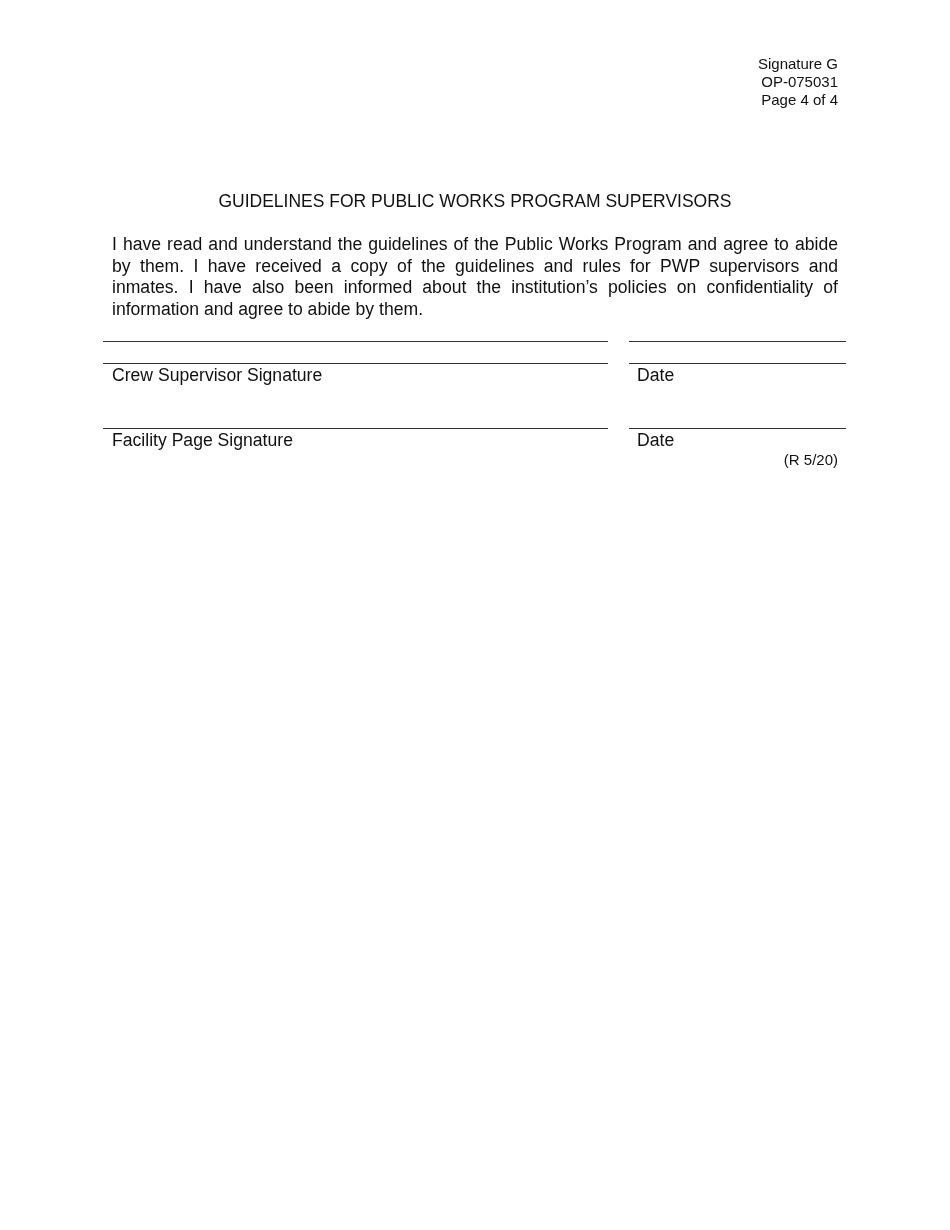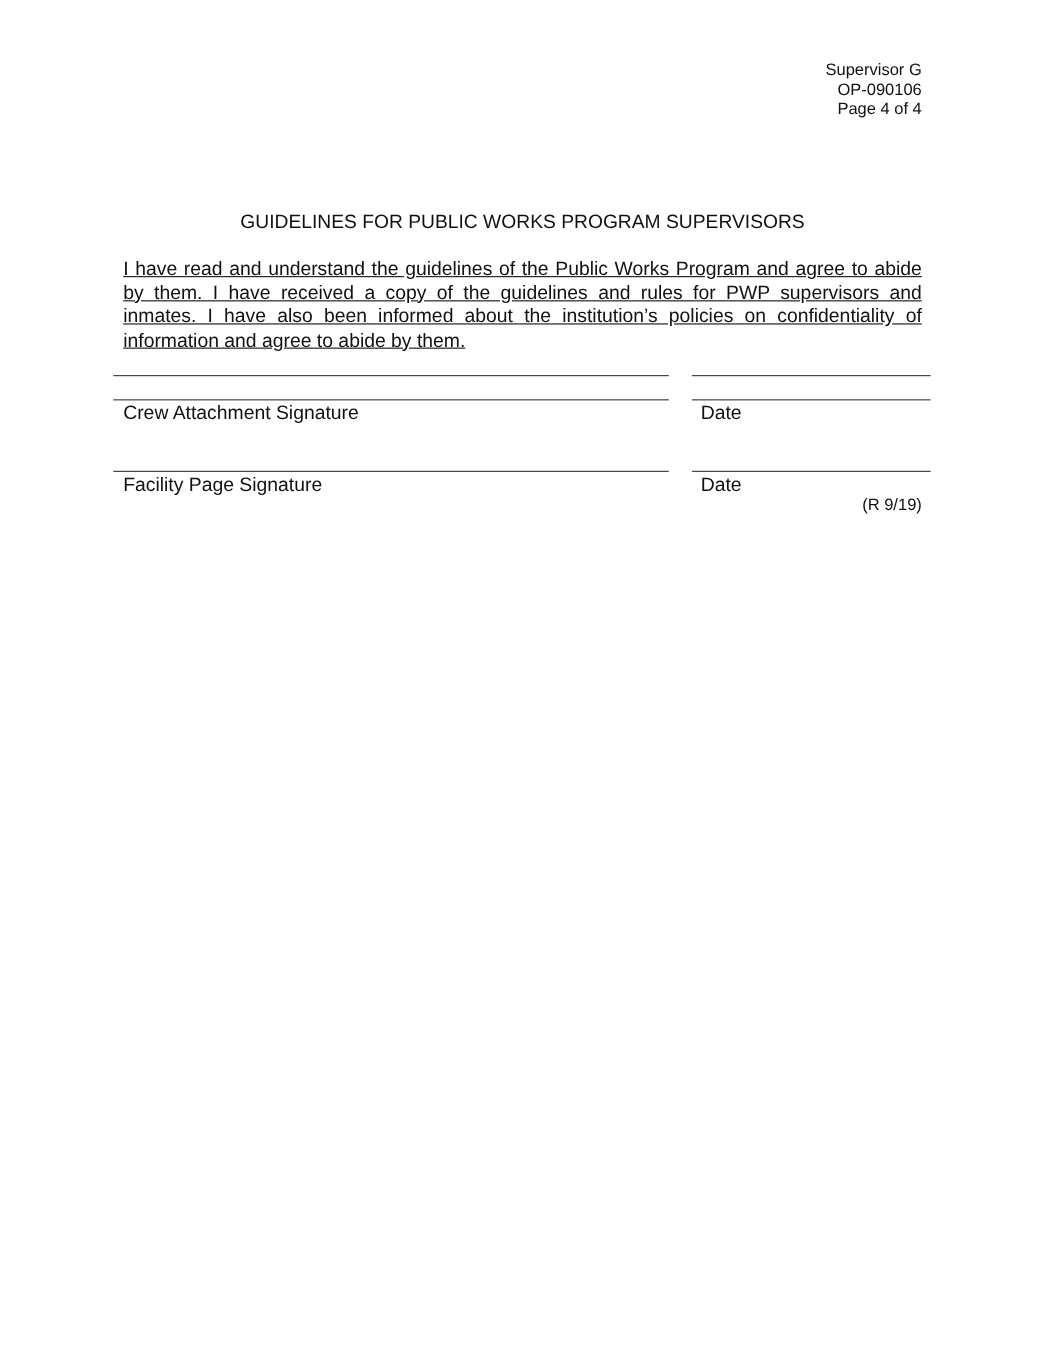--- a/index.html
+++ b/index.html
@@ -3,44 +3,44 @@
   <meta charset="utf-8">
   <style>
     html, body { margin: 0; padding: 0; background: #ffffff; }
     body { width: 950px; height: 1230px; position: relative; overflow: hidden;
       font-family: "Liberation Sans", sans-serif; color: #111111; }
     .header { position: absolute; right: 112px; top: 55px; text-align: right;
       font-size: 15px; line-height: 18px; }
     .title { position: absolute; left: 0; width: 950px; top: 191px; text-align: center;
       font-size: 17.5px; font-weight: normal; letter-spacing: 0px; }
     .para { position: absolute; left: 112px; width: 726px; top: 234px;
-      font-size: 17.6px; line-height: 21.6px; text-align: justify; text-decoration: underline; }
+      font-size: 17.6px; line-height: 21.6px; text-align: justify; }
     .line { position: absolute; height: 0; border-top: 1.3px solid #333; }
     .lbl { position: absolute; font-size: 17.6px; }
     .rev { position: absolute; right: 112px; top: 451px; font-size: 15px; }
   </style>
 </head>
 <body>
 
 <div class="header">
-  <div>Supervisor G</div>
-  <div>OP-090106</div>
+  <div>Signature G</div>
+  <div>OP-075031</div>
   <div>Page 4 of 4</div>
 </div>
 
 <div class="title">GUIDELINES FOR PUBLIC WORKS PROGRAM SUPERVISORS</div>
 
 <div class="para">I have read and understand the guidelines of the Public Works Program and agree to abide by them.  I have received a copy of the guidelines and rules for PWP supervisors and inmates. I have also been informed about the institution’s policies on confidentiality of information and agree to abide by them.</div>
 
 <div class="line" style="left:103px; width:505px; top:341px;"></div>
 <div class="line" style="left:629px; width:217px; top:341px;"></div>
 
 <div class="line" style="left:103px; width:505px; top:363px;"></div>
 <div class="line" style="left:629px; width:217px; top:363px;"></div>
-<div class="lbl" style="left:112px; top:365px;">Crew Attachment Signature</div>
+<div class="lbl" style="left:112px; top:365px;">Crew Supervisor Signature</div>
 <div class="lbl" style="left:637px; top:365px;">Date</div>
 
 <div class="line" style="left:103px; width:505px; top:428px;"></div>
 <div class="line" style="left:629px; width:217px; top:428px;"></div>
 <div class="lbl" style="left:112px; top:430px;">Facility Page Signature</div>
 <div class="lbl" style="left:637px; top:430px;">Date</div>
 
-<div class="rev">(R 9/19)</div>
+<div class="rev">(R 5/20)</div>
 
 </body></html>

